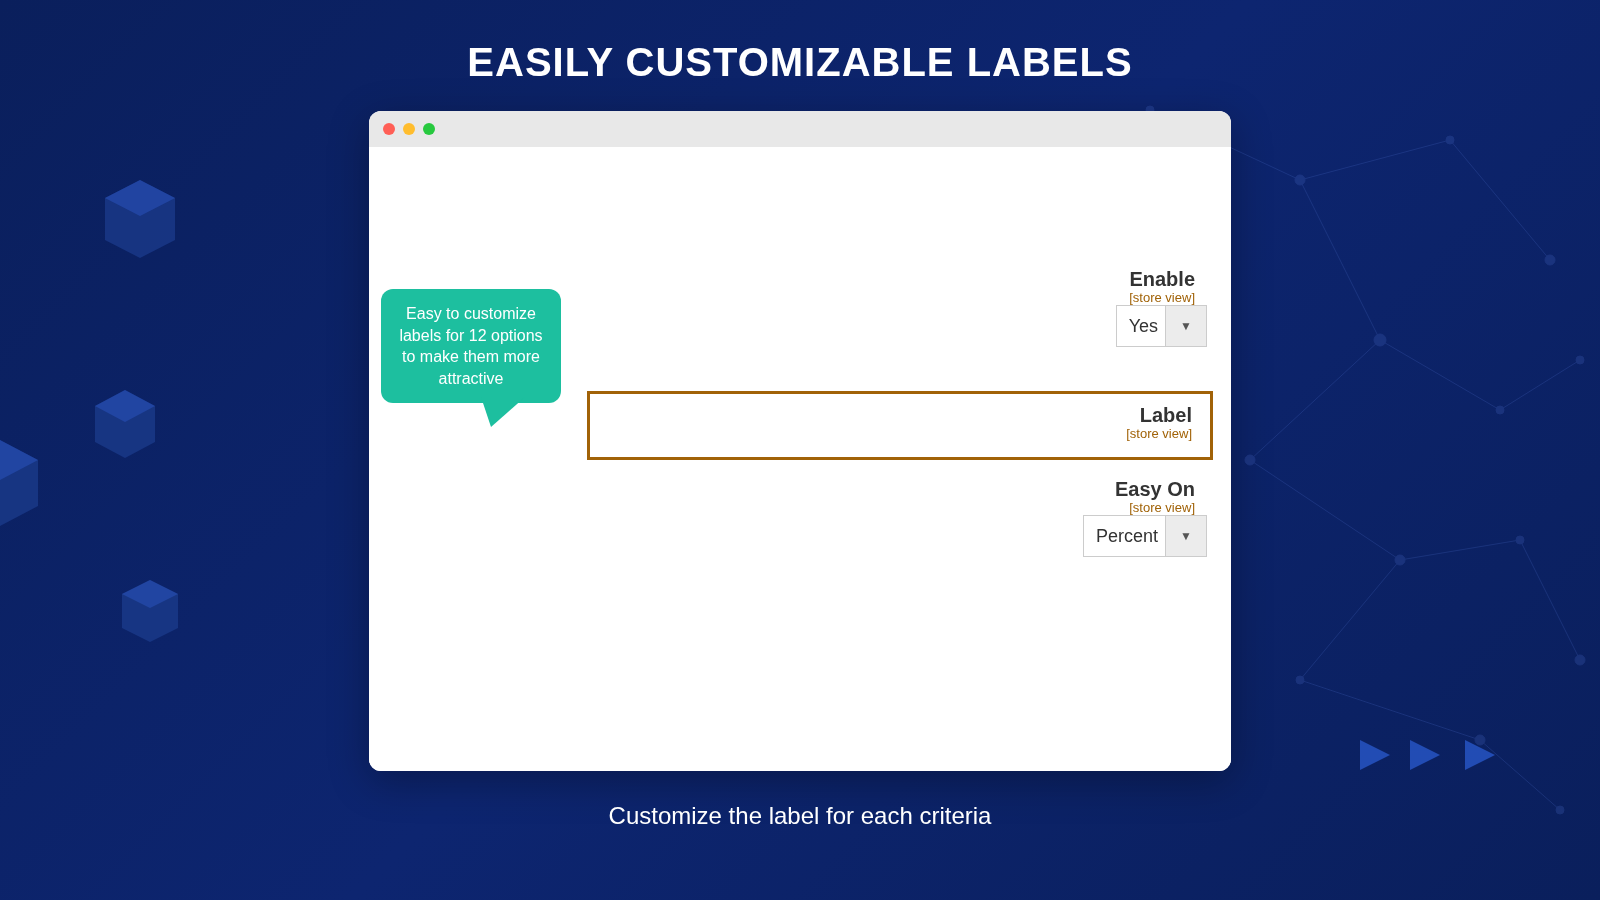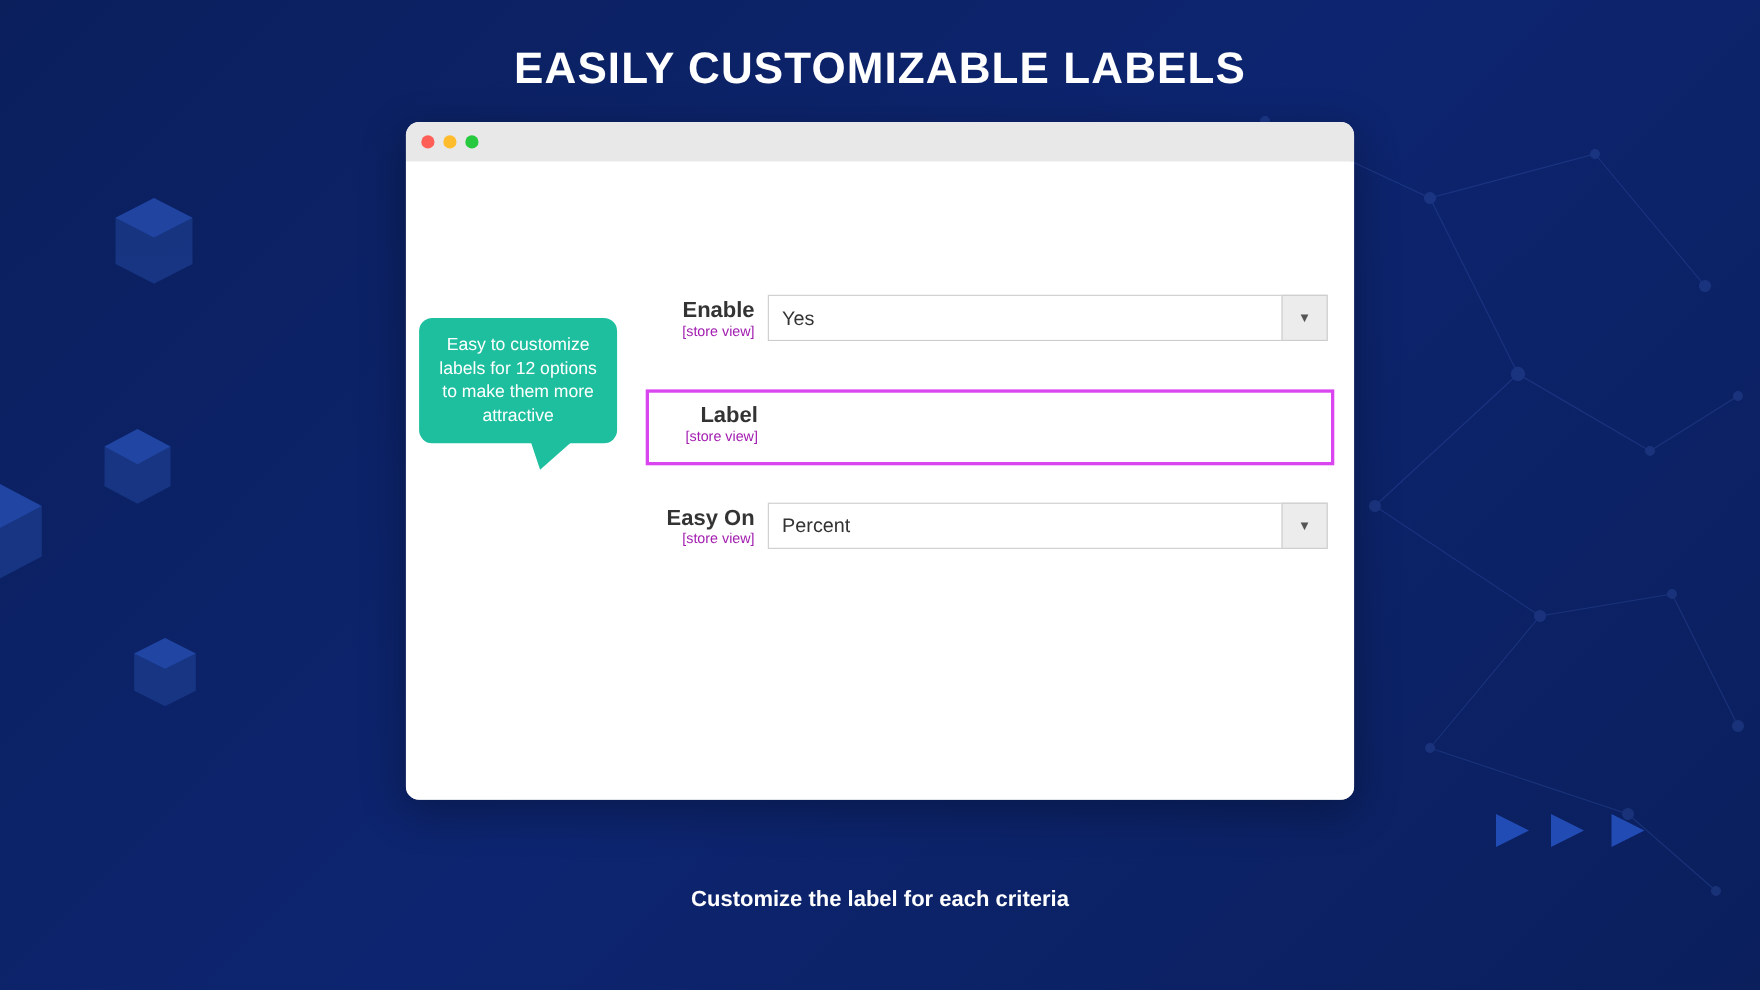--- a/index.html
+++ b/index.html
@@ -119,46 +119,47 @@
       border-right: 34px solid transparent;
       border-top: 30px solid #1dbf9f;
     }
     
     .form-area {
       margin-left: 200px;
     }
     
     .form-row {
       display: flex;
-      align-items: center;
+      align-items: flex-end;
       margin-bottom: 38px;
       padding: 6px;
+      flex-direction: column;
     }
     .form-row.highlighted {
-      border: 3px solid #d946ef;
+      border: 3px solid #a16207;
       padding: 10px 6px 16px 6px;
-      margin-bottom: 28px;
+      margin-bottom: 12px;
     }
     
     .label-col {
       width: 105px;
       text-align: right;
       padding-right: 12px;
       padding-top: 0px;
     }
     .field-label {
       font-size: 20px;
       font-weight: 600;
       color: #333;
       display: block;
       line-height: 1.1;
     }
     .scope-hint {
       font-size: 13px;
-      color: #a21caf;
+      color: #a16207;
       display: block;
     }
     
     .control-col {
       flex: 1;
     }
     
     .select-wrap {
       position: relative;
       width: 100%;
@@ -197,22 +198,22 @@
       padding: 0 12px;
       font-size: 18px;
       color: #333;
     }
     
     .subtitle {
       position: absolute;
       width: 100%;
       text-align: center;
       color: #ffffff;
-      font-size: 20px;
-      font-weight: 700;
+      font-size: 24px;
+      font-weight: 400;
       bottom: 70px;
       left: 0;
     }
   </style>
 </head>
 <body>
 
 <svg class="bg-network" viewBox="0 0 500 800">
   <g stroke="#4a6bc7" stroke-width="1" fill="#4a6bc7" opacity="0.6">
     <line x1="50" y1="50" x2="200" y2="120"></line>

